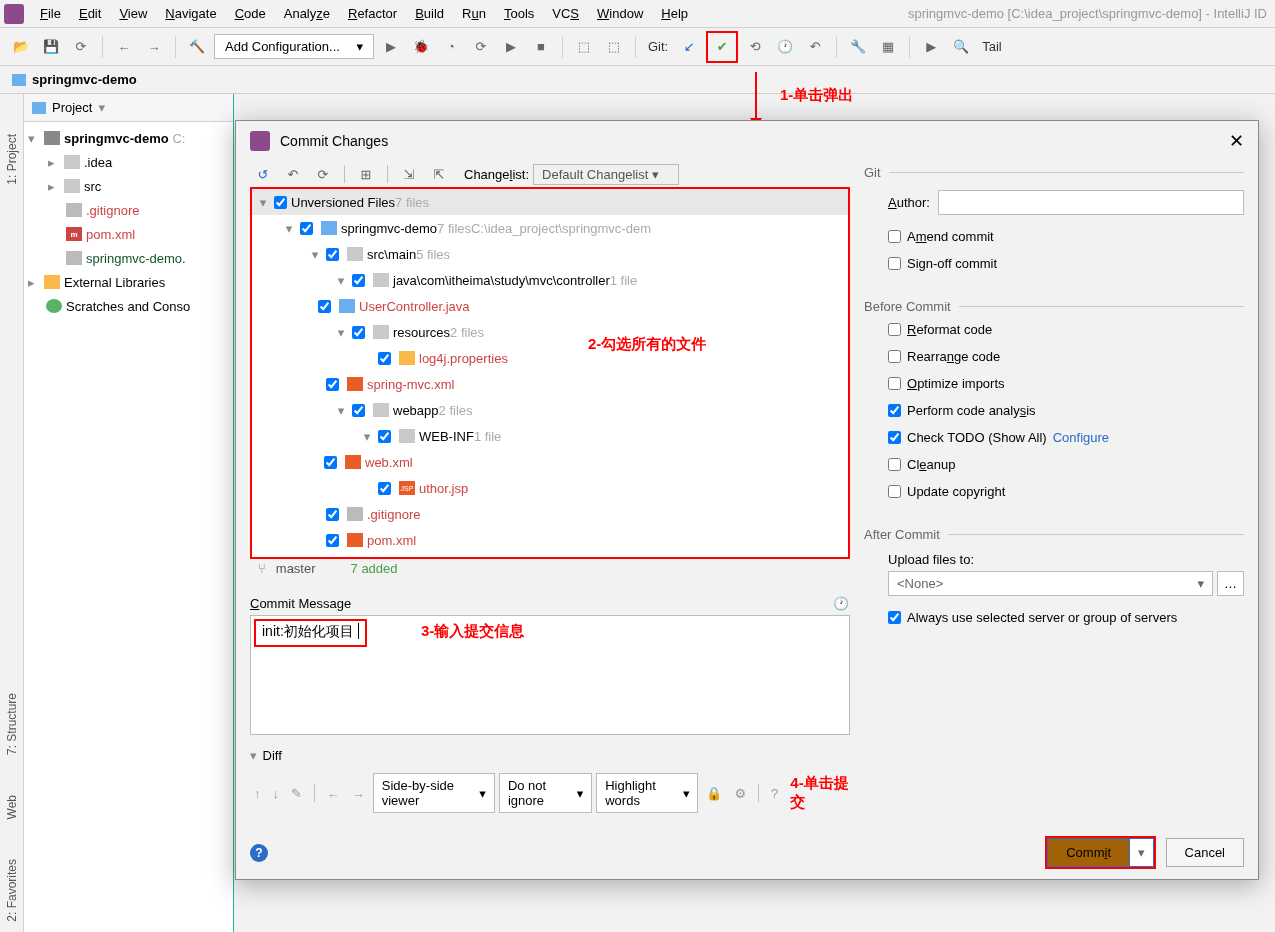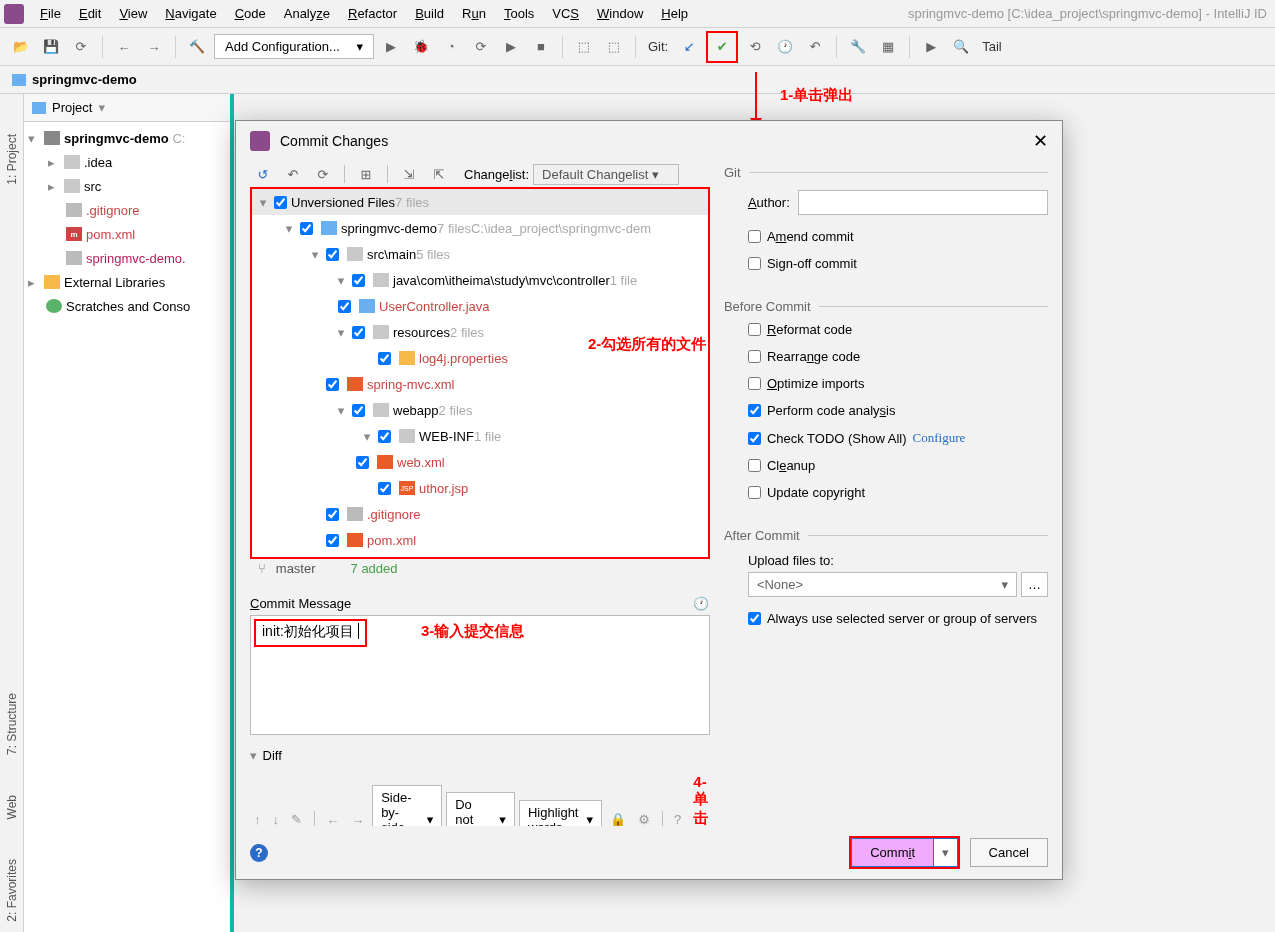--- a/index.html
+++ b/index.html
@@ -25,42 +25,42 @@
 
 .breadcrumb { height: 28px; background: #f2f2f2; display: flex; align-items: center; padding: 0 12px; border-bottom: 1px solid #d0d0d0; }
 .breadcrumb .folder-icon { width: 14px; height: 12px; background: #6ab0f0; margin-right: 6px; }
 
 
 .leftstripe { position: absolute; left: 0; top: 94px; bottom: 0; width: 24px; background: #f2f2f2; border-right: 1px solid #d0d0d0; display: flex; flex-direction: column; gap: 40px; align-items: center; padding-top: 40px; }
 .leftstripe .tab { writing-mode: vertical-rl; transform: rotate(180deg); font-size: 12px; color: #555; cursor: default; }
 
 
 .main { position: absolute; left: 24px; top: 94px; right: 0; bottom: 0; display: flex; }
-.project-panel { width: 210px; background: #fff; border-right: 4px solid #14b8a6; overflow: hidden; }
+.project-panel { width: 210px; background: #fff; border-right: 1px solid #14b8a6; overflow: hidden; }
 .proj-header { height: 28px; display: flex; align-items: center; padding: 0 8px; gap: 6px; border-bottom: 1px solid #d0d0d0; background: #f6f6f6; }
 .proj-header .folder-icon { width: 14px; height: 12px; background: #6ab0f0; }
 .proj-header .drop { color: #888; }
 .proj-tree { padding: 4px 0; }
 .ptree-row { display: flex; align-items: center; height: 24px; padding-left: 8px; font-size: 13px; white-space: nowrap; }
 .ptree-row .chev { width: 12px; color: #888; }
 .ptree-row .ico { width: 16px; height: 14px; margin: 0 4px; flex-shrink: 0; }
 .ico.folder { background: #c9c9c9; }
 .ico.folder-main { background: #888; }
 .ico.ignore { background: #bbb; }
 .ico.pom { background: #c44; color:#fff; font-size:8px; display:flex; align-items:center; justify-content:center; font-weight:bold; }
 .ico.iml { background: #bbb; }
 .ico.lib { background: #f9b84a; }
 .ico.scratch { background: #58b368; border-radius: 50%; }
 
 
 .annot { position: absolute; color: #ff0000; font-weight: bold; font-size: 15px; pointer-events: none; }
 .annot-arrow { position: absolute; pointer-events: none; }
 
 
-.dialog { position: absolute; left: 235px; top: 120px; width: 828px; height: 760px; background: #f2f2f2; border: 1px solid #888; box-shadow: 0 5px 25px rgba(0,0,0,0.3); display: flex; flex-direction: column; }
+.dialog { position: absolute; left: 235px; top: 120px; width: 1024px; height: 760px; background: #f2f2f2; border: 1px solid #888; box-shadow: 0 5px 25px rgba(0,0,0,0.3); display: flex; flex-direction: column; }
 .dlg-title { height: 40px; display: flex; align-items: center; padding: 0 14px; }
 .dlg-title .logo { width: 20px; height: 20px; background: #8b4b8b; border-radius: 3px; margin-right: 10px; }
 .dlg-title .ttl { font-size: 14px; }
 .dlg-title .close { margin-left: auto; font-size: 18px; cursor: default; }
 
 .dlg-body { flex: 1; display: flex; padding: 0 14px 14px 14px; gap: 14px; overflow: hidden; }
 .dlg-left { flex: 1; display: flex; flex-direction: column; }
 .dlg-right { width: 380px; display: flex; flex-direction: column; gap: 4px; }
 
 .tree-toolbar { height: 28px; display: flex; align-items: center; gap: 4px; }
@@ -103,32 +103,32 @@
 .diff-toolbar .dbtn { color: #999; padding: 2px 4px; }
 .diff-select { border: 1px solid #bbb; background: #fff; padding: 4px 8px; display: flex; align-items: center; gap: 8px; }
 
 
 .sect-head { color: #666; font-size: 13px; display: flex; align-items: center; gap: 8px; margin-top: 4px; }
 .sect-head .rule { flex: 1; height: 1px; background: #c8c8c8; }
 .form-row { display: flex; align-items: center; gap: 8px; margin: 6px 0 6px 24px; }
 .form-row input[type=text] { flex: 1; border: 1px solid #bbb; padding: 4px; background: #fff; }
 .chk-row { display: flex; align-items: center; gap: 6px; margin: 4px 0 4px 24px; }
 .chk-row input { margin: 0; }
-.chk-row .link { color: #2a6cc9; font-family: Liberation Serif, serif; }
+.chk-row .link { color: #2a6cc9; }
 .upload-row { margin: 6px 0 6px 24px; }
 .upload-select { display: flex; align-items: center; margin-top: 4px; gap: 4px; }
 .upload-select .sel { flex: 1; border: 1px solid #bbb; background: #fff; padding: 4px 8px; display: flex; justify-content: space-between; color: #666; }
 .upload-select .more { border: 1px solid #bbb; padding: 4px 6px; background: #fff; }
 
 .dlg-footer { display: flex; align-items: center; padding: 10px 14px; gap: 10px; }
 .dlg-footer .help { width: 18px; height: 18px; border-radius: 50%; background: #2a6cc9; color: #fff; font-size: 12px; display: flex; align-items: center; justify-content: center; font-weight: bold; }
 .dlg-footer .spacer { flex: 1; }
 .btn { border: 1px solid #aaa; background: #f6f6f6; padding: 6px 18px; cursor: default; }
 .btn-split { display: flex; border: 2px solid #ff0000; }
-.btn-split .btn-main { border: 1px solid #2a6cc9; background: #f0abfc; padding: 6px 18px; }
+.btn-split .btn-main { border: 1px solid #2a6cc9; background: #a16207; padding: 6px 18px; }
 .btn-split .btn-drop { border: 1px solid #2a6cc9; border-left: none; background: #fff; padding: 6px 8px; color: #666; }
 </style>
 </head>
 <body>
 
 <div class="menubar">
   <div class="logo"></div>
   <div class="mitem"><u>F</u><span>ile</span></div>
   <div class="mitem"><u>E</u>dit</div>
   <div class="mitem"><u>V</u>iew</div>
@@ -220,21 +220,21 @@
       <div class="ptree-row" style="padding-left:38px">
           <div class="ico ignore"></div>
           <span style="color:#c44">.gitignore</span>
         </div>
       <div class="ptree-row" style="padding-left:38px">
           <div class="ico pom">m</div>
           <span style="color:#c44">pom.xml</span>
         </div>
       <div class="ptree-row" style="padding-left:38px">
           <div class="ico iml"></div>
-          <span style="color:#be185d">springmvc-demo.</span>
+          <span style="color:#14532d">springmvc-demo.</span>
         </div>
       <div class="ptree-row" style="padding-left:4px">
           <span class="chev">▸</span>
           <div class="ico lib"></div>
           <span>External Libraries</span>
         </div>
       <div class="ptree-row" style="padding-left:18px">
           <div class="ico scratch"></div>
           <span>Scratches and Conso</span>
         </div>
@@ -290,21 +290,21 @@
             <span class="lbl">src\main</span>
             <span class="meta">5 files</span>
           </div>
         <div class="trow" style="padding-left:82px">
             <span class="chev">▾</span>
             <input type="checkbox" checked="" style="">
             <div class="fico folder"></div>
             <span class="lbl">java\com\itheima\study\mvc\controller</span>
             <span class="meta">1 file</span>
           </div>
-        <div class="trow" style="padding-left:82px">
+        <div class="trow" style="padding-left:62px">
             <input type="checkbox" checked="" style="">
             <div class="fico java"></div>
             <span class="lbl changed">UserController.java</span>
           </div>
         <div class="trow" style="padding-left:82px">
             <span class="chev">▾</span>
             <input type="checkbox" checked="" style="">
             <div class="fico folder"></div>
             <span class="lbl">resources</span>
             <span class="meta">2 files</span>
@@ -326,21 +326,21 @@
             <span class="lbl">webapp</span>
             <span class="meta">2 files</span>
           </div>
         <div class="trow" style="padding-left:108px">
             <span class="chev">▾</span>
             <input type="checkbox" checked="" style="">
             <div class="fico folder"></div>
             <span class="lbl">WEB-INF</span>
             <span class="meta">1 file</span>
           </div>
-        <div class="trow" style="padding-left:100px">
+        <div class="trow" style="padding-left:68px">
             <input type="checkbox" checked="" style="">
             <div class="fico web"></div>
             <span class="lbl changed">web.xml</span>
           </div>
         <div class="trow" style="padding-left:122px">
             <input type="checkbox" checked="" style="">
             <div class="fico jsp">JSP</div>
             <span class="lbl changed">uthor.jsp</span>
           </div>
         <div class="trow" style="padding-left:70px">

